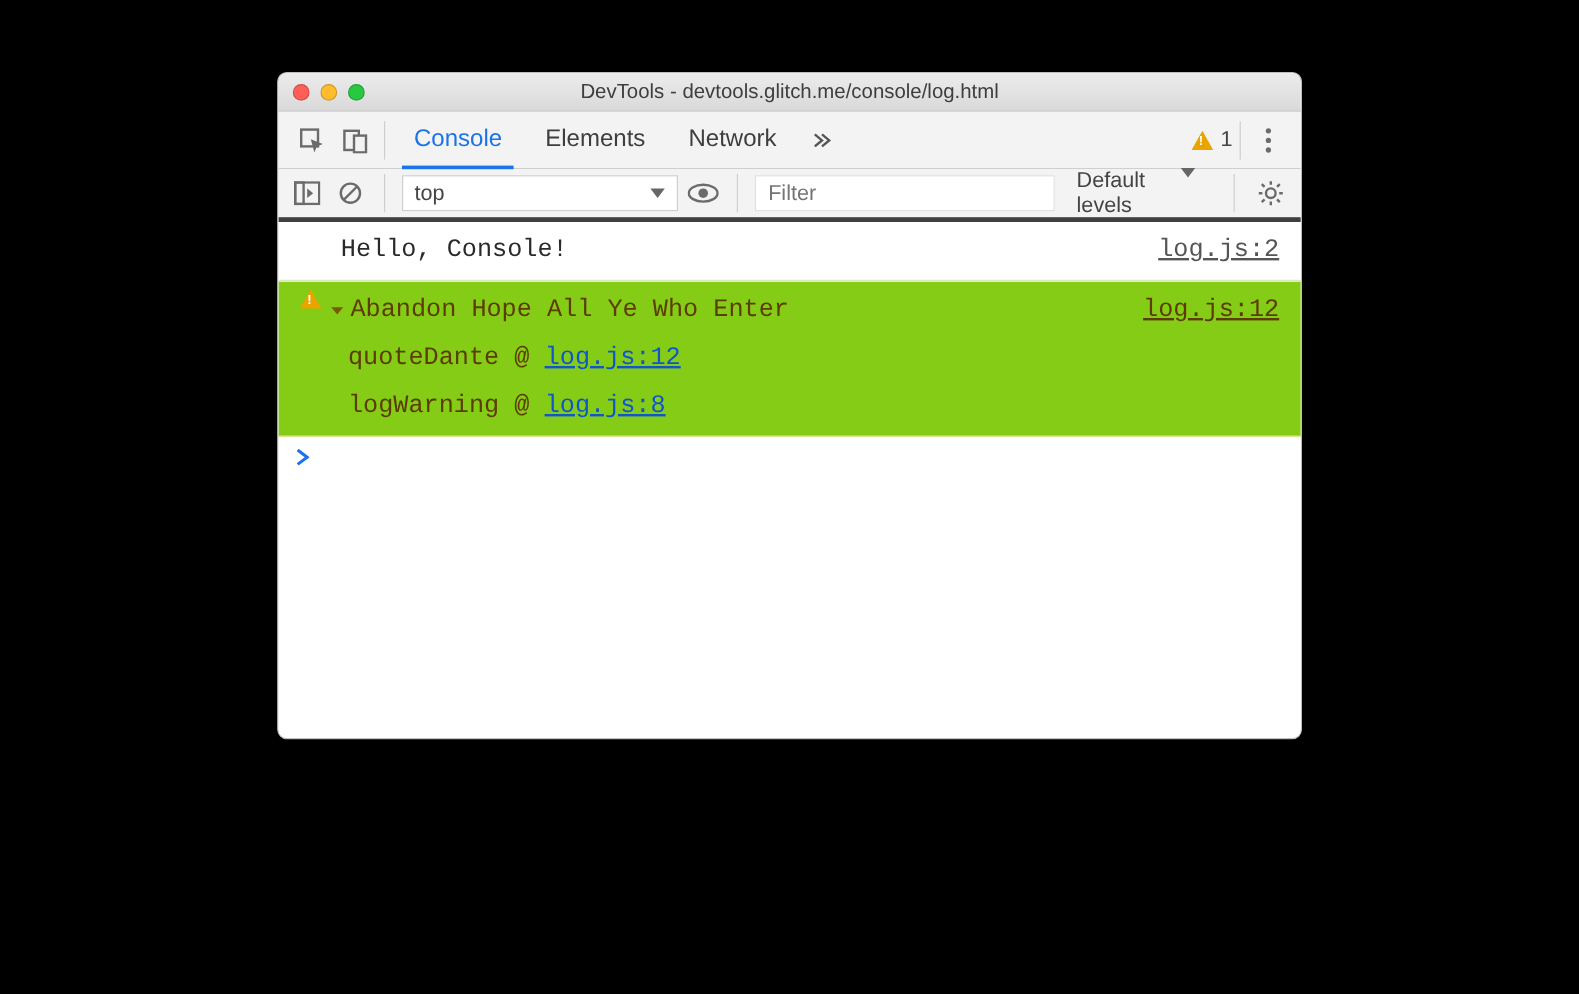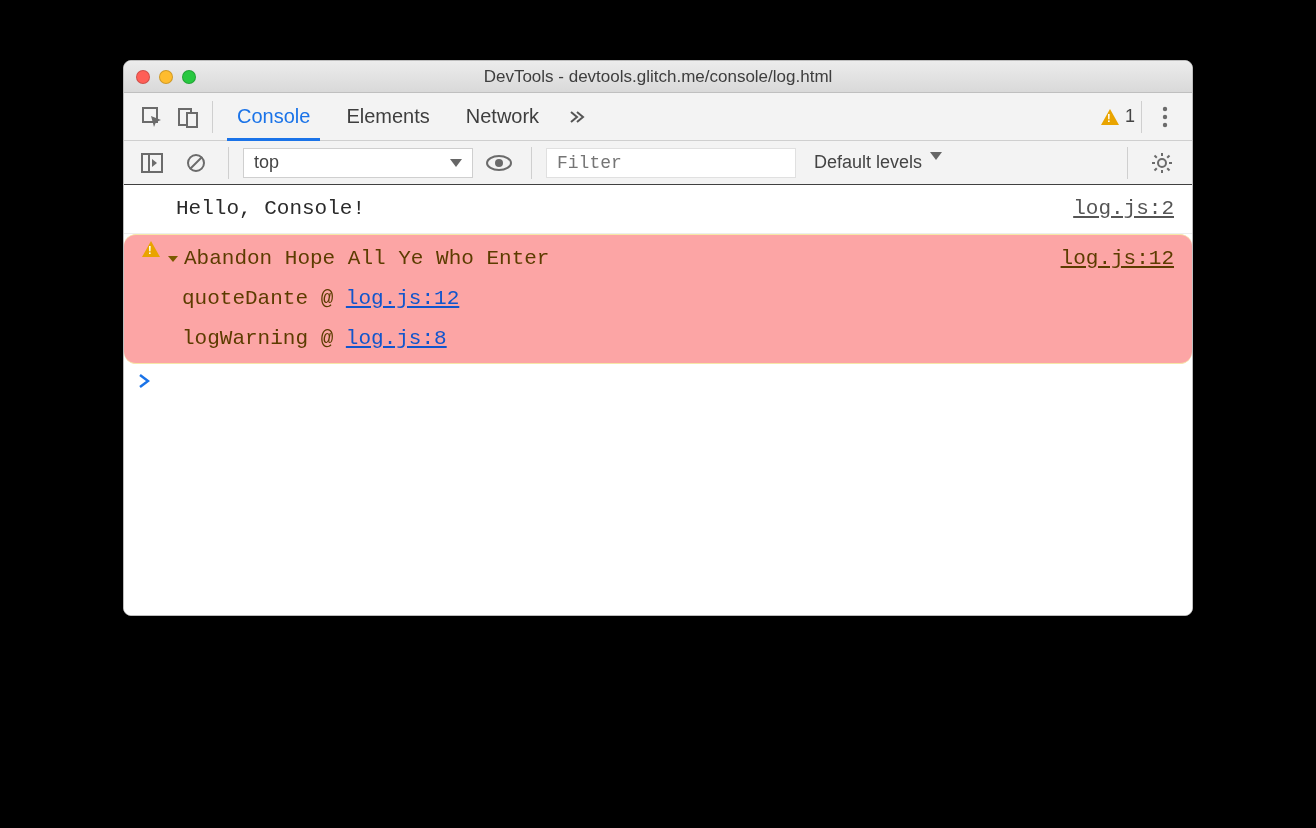--- a/index.html
+++ b/index.html
@@ -7,21 +7,21 @@
     background: #000;
     width: 1316px;
     height: 828px;
     font-family: -apple-system, "Helvetica Neue", Arial, sans-serif;
     display: flex;
     align-items: flex-start;
     justify-content: center;
     padding-top: 60px;
   }
   .window {
-    width: 1070px;
+    width: 854px;
     background: #fff;
     border-radius: 8px;
     box-shadow: 0 20px 60px rgba(0,0,0,0.5);
     overflow: hidden;
     border: 1px solid #bdbdbd;
   }
   
   .titlebar {
     height: 32px;
     background: linear-gradient(#ececec,#d9d9d9);
@@ -72,37 +72,36 @@
   }
   .tabs-flex { display: flex; }
   .more-tabs { width: 40px; display:flex; align-items:center; justify-content:center; color:#555; font-size:18px; }
   .warn-count { display:flex; align-items:center; gap:6px; font-size:18px; color:#444; margin-left:6px; }
   .kebab { width: 34px; display:flex; align-items:center; justify-content:center; color:#6b6b6b; font-size:22px; }
   .spacer { flex: 1; }
   
   .console-toolbar {
     height: 44px;
     background: #f3f3f3;
-    border-bottom: 1px solid #404040;
+    border-bottom: 4px solid #404040;
     display: flex;
     align-items: center;
     padding: 0 10px;
     gap: 8px;
   }
   .context-select {
     display:flex; align-items:center; gap:10px;
     background:#fff; border:1px solid #cfcfcf; border-radius:0;
     height:30px; padding: 0 10px; min-width: 230px;
     justify-content: space-between; color:#444; font-size:18px;
   }
   .filter-input {
     background:#fff; border:1px solid #e0e0e0; height:30px;
     padding:0 10px; font-size:18px; color:#888;
     width: 250px;
-    font-family: Liberation Mono, monospace;
   }
   .levels {
     display:flex; align-items:flex-start; gap:8px; color:#444; font-size:18px;
     padding: 0 10px;
   }
   .gear { width:40px; display:flex; align-items:center; justify-content:center; color:#6b6b6b; }
   
   .console-body {
     font-family: Menlo, Consolas, "Courier New", monospace;
     font-size: 21px;
@@ -113,24 +112,23 @@
   .row {
     display:flex; align-items:flex-start;
     border-bottom: 1px solid #ededed;
     padding: 4px 18px 4px 14px;
   }
   .row .gutter { width: 26px; flex:none; display:flex; align-items:center; justify-content:center; padding-top:2px;}
   .row .msg { flex:1; color:#2a2a2a; padding-left: 12px; }
   .row .src { color:#555; text-decoration: underline; }
   .row.log .gutter { }
   .row.warn {
-    background: #fca5a5;
+    background: #84cc16;
     border-top: 1px solid #f6e7a7;
     border-bottom: 1px solid #f6e7a7;
-    border-radius: 12px;
   }
   .row.warn .msg, .row.warn .stack { color: #5c3c00; }
   .row.warn .src { color:#5c3c00; }
   .stack-lines { padding-left: 14px; }
   .stack-line { color:#5c3c00; }
   .stack-link { color:#1155cc; text-decoration: underline; }
   .warn-block { flex:1; display:flex; flex-direction:column; padding-left: 4px;}
   .warn-first { display:flex; }
   .warn-first .msg { flex:1; padding-left:0; }
   .prompt-row { padding: 10px 14px; color:#1a73e8; font-size:18px; font-family: Menlo, monospace; }

